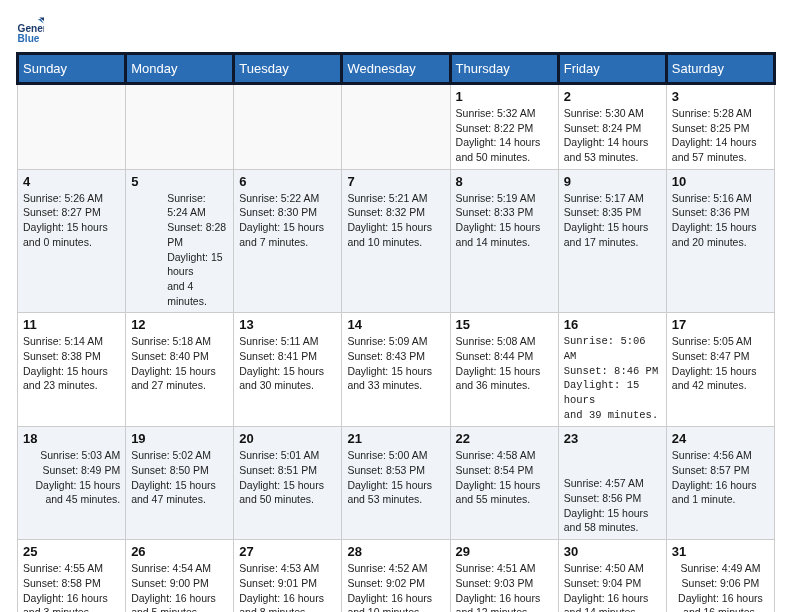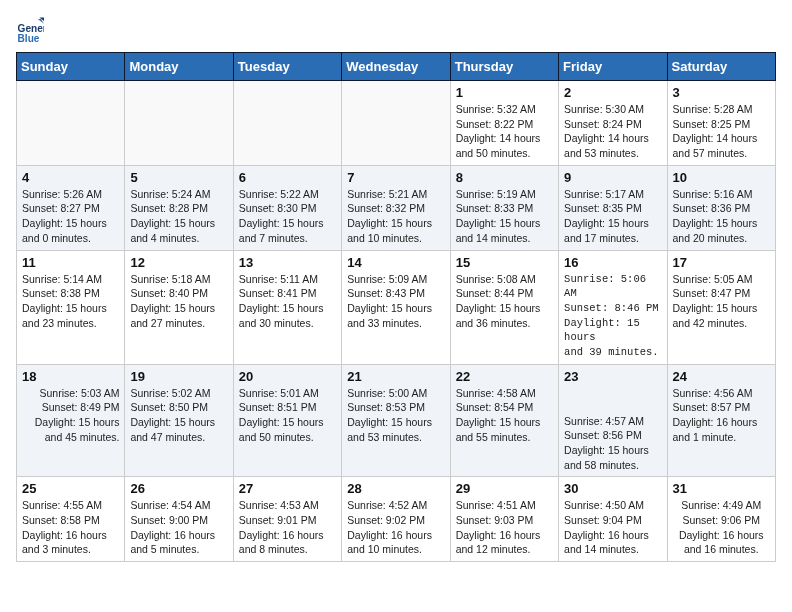--- a/index.html
+++ b/index.html
@@ -42,22 +42,22 @@
       width: 100%;
       border-collapse: collapse;
       font-size: 11px;
     }
     thead tr th {
       background: #2a6db5;
       color: #fff;
       padding: 6px 4px;
       text-align: left;
       font-size: 13px;
-      font-weight: bold;
-      border: 1px solid #0f172a;
+      font-weight: normal;
+      border: 3px solid #0f172a;
     }
     tbody tr td {
       border: 1px solid #ccc;
       vertical-align: top;
       padding: 4px 5px;
       width: 108px;
       min-height: 80px;
       height: 80px;
       background: #fff;
     }
@@ -145,21 +145,21 @@
       <tr>
         <td>
           <div class="day-num">4</div>
           <div class="day-info" style="white-space: pre-line;">Sunrise: 5:26 AM
 Sunset: 8:27 PM
 Daylight: 15 hours
 and 0 minutes.</div>
         </td>
         <td>
           <div class="day-num">5</div>
-          <div class="day-info" style="white-space: pre-line;">Sunrise: 5:24 AM
+          <div class="day-info" style="white-space: pre-line; margin-left: 36px;">Sunrise: 5:24 AM
 Sunset: 8:28 PM
 Daylight: 15 hours
 and 4 minutes.</div>
         </td>
         <td>
           <div class="day-num">6</div>
           <div class="day-info" style="white-space: pre-line;">Sunrise: 5:22 AM
 Sunset: 8:30 PM
 Daylight: 15 hours
 and 7 minutes.</div>

